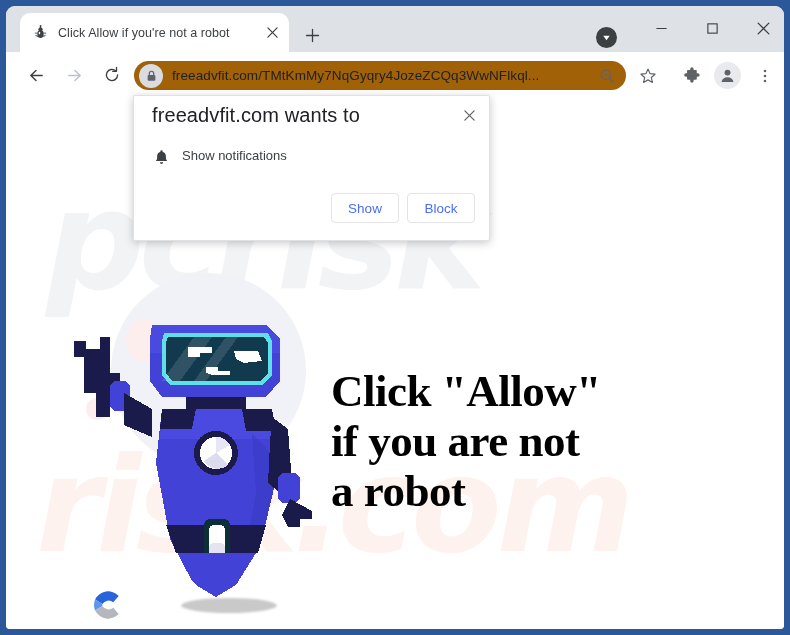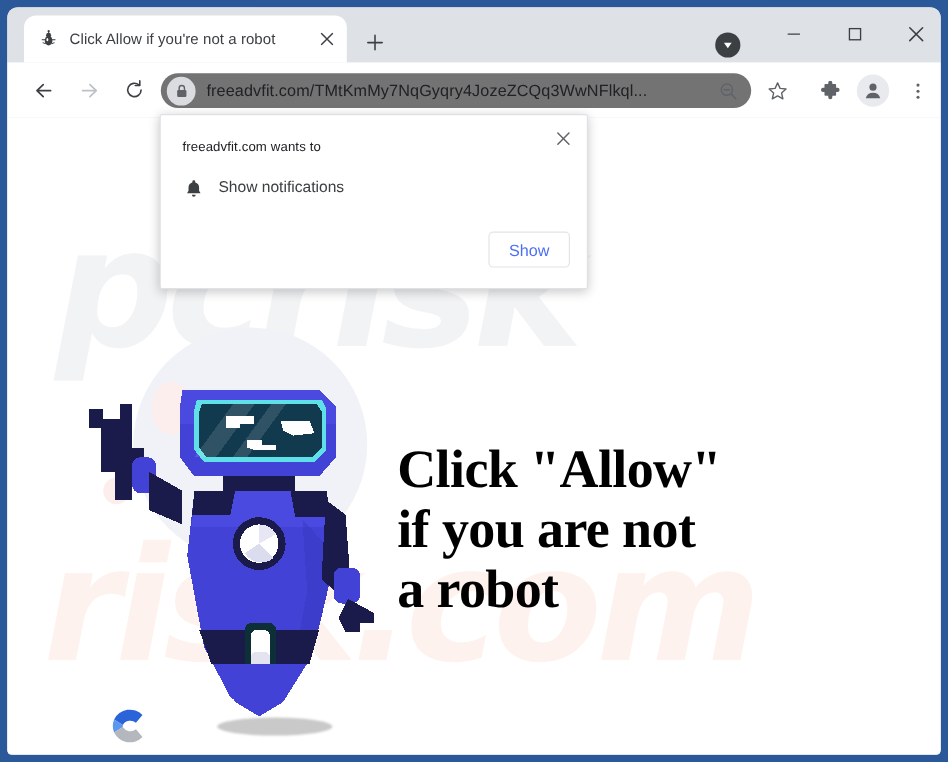--- a/index.html
+++ b/index.html
@@ -118,21 +118,21 @@
     display: flex; align-items: center; justify-content: center;
   }
   .nav-back { left: 14px; }
   .nav-fwd  { left: 52px; }
   .nav-reload { left: 90px; }
 
   .omnibox {
     position: absolute;
     left: 128px; top: 9px;
     width: 492px; height: 29px;
-    background: #737373;
+    background: #a16207;
     border-radius: 15px;
     display: flex;
     align-items: center;
     padding: 0 4px 0 4px;
     box-sizing: border-box;
   }
   .lock-chip {
     width: 24px; height: 24px;
     border-radius: 50%;
     background: #dadce0;
@@ -282,22 +282,22 @@
     height: 146px;
     background: #ffffff;
     border: 1px solid #dfe1e5;
     border-radius: 2px;
     box-shadow: 0 2px 9px rgba(0,0,0,0.22);
     z-index: 40;
     box-sizing: border-box;
   }
   .perm-title {
     position: absolute;
-    left: 18px; top: 21px;
-    font-size: 11px;
+    left: 18px; top: 8px;
+    font-size: 20px;
     color: #202124;
     letter-spacing: 0.1px;
   }
   .perm-close {
     position: absolute;
     right: 8px; top: 7px;
     width: 24px; height: 24px;
     display: flex; align-items: center; justify-content: center;
   }
   .perm-row {
@@ -552,17 +552,18 @@
           <svg width="15" height="16" viewBox="0 0 16 17">
             <path d="M8 1.3 a1.3 1.3 0 0 1 1.3 1.3 v0.6 a4.6 4.6 0 0 1 3.4 4.4 v3 l1.3 2.1 h-12 l1.3 -2.1 v-3 a4.6 4.6 0 0 1 3.4 -4.4 v-0.6 a1.3 1.3 0 0 1 1.3 -1.3 z" fill="#3c4043"></path>
             <path d="M6.3 14.2 h3.4 a1.7 1.7 0 0 1 -3.4 0 z" fill="#3c4043"></path>
           </svg>
         </span>
         <span class="perm-item-label">Show notifications</span>
       </div>
 
       <div class="perm-actions">
         <button class="perm-btn">Show</button>
+        <button class="perm-btn">Block</button>
       </div>
     </div>
 
   </div>
 </div>
 
 </body></html>

